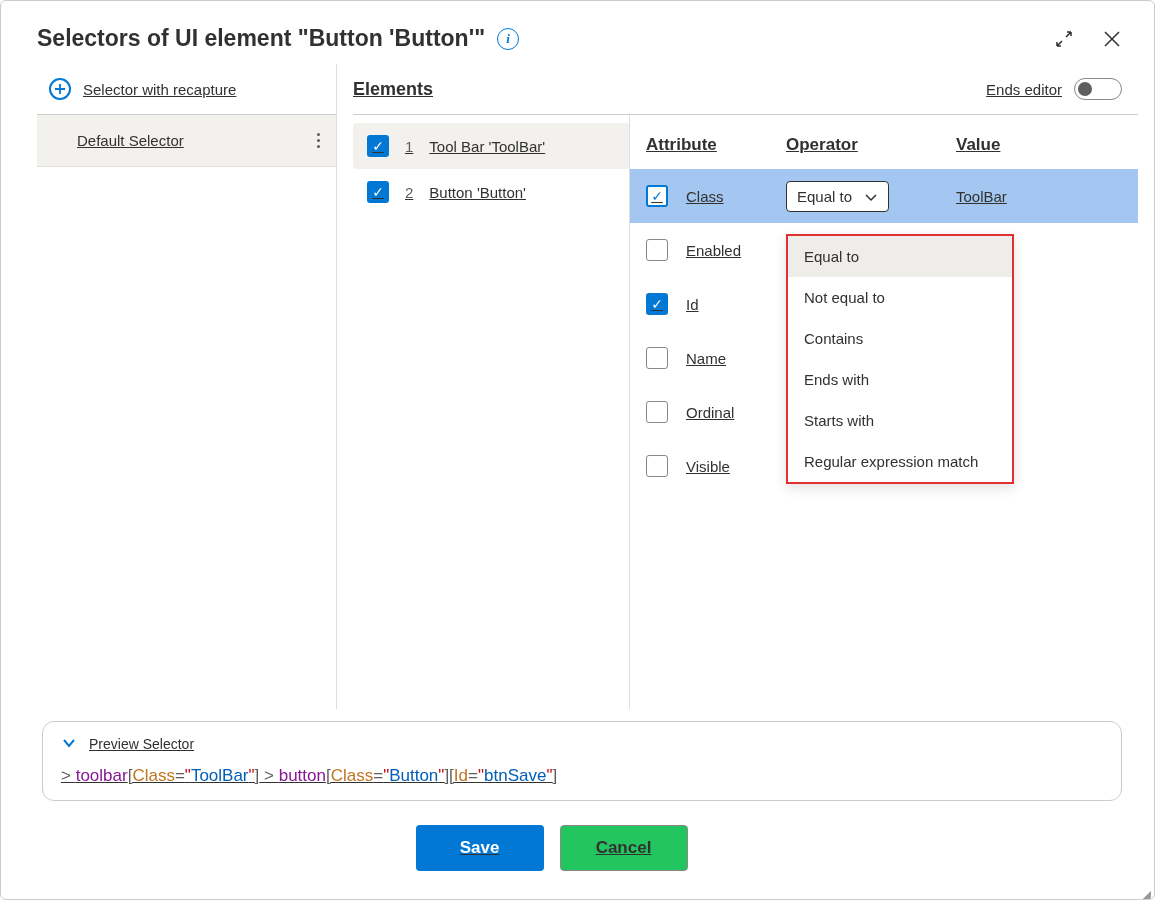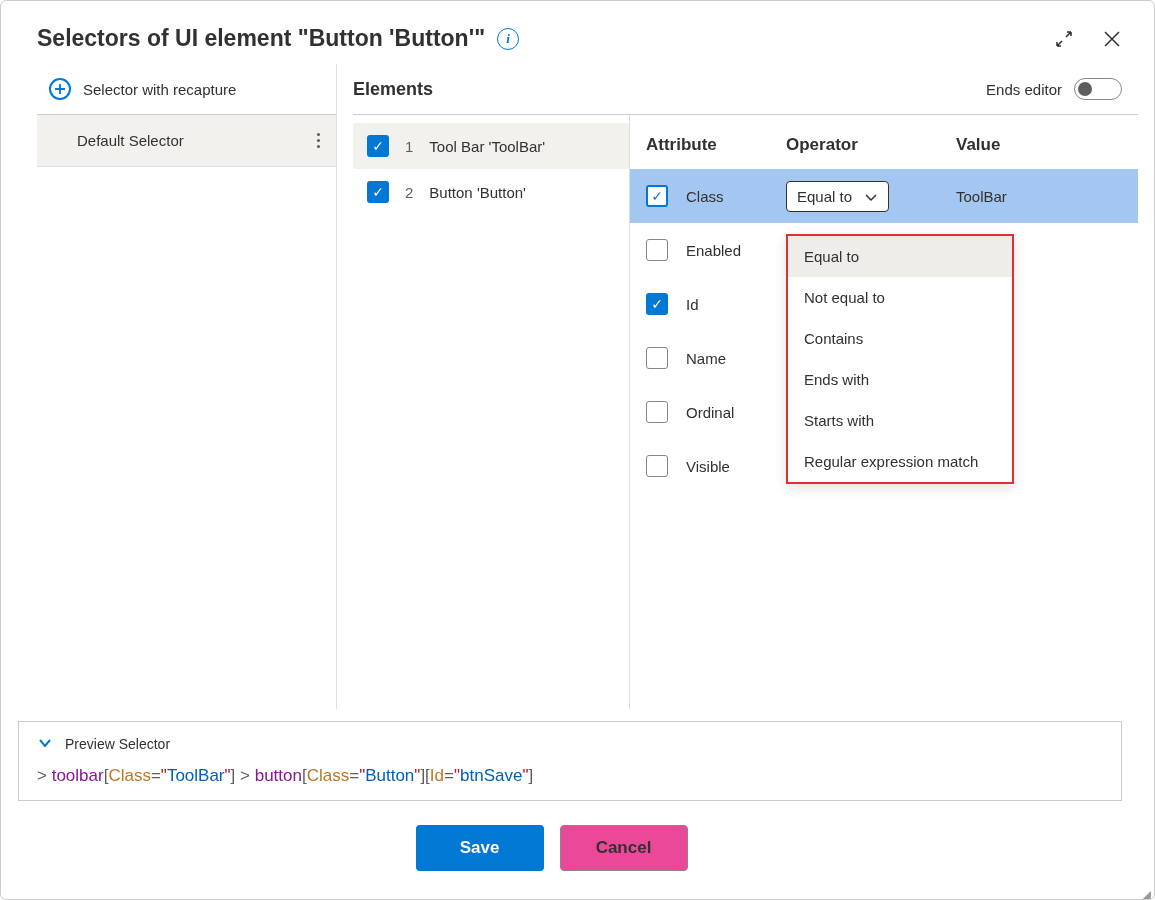--- a/index.html
+++ b/index.html
@@ -4,21 +4,21 @@
 <style>
 * { box-sizing: border-box; margin: 0; padding: 0; }
 body { font-family: "Segoe UI", -apple-system, sans-serif; background: #fff; color: #323130; font-size: 14px; }
 .dialog { width: 1155px; height: 900px; border: 1px solid #ccc; border-radius: 6px; position: relative; display: flex; flex-direction: column; overflow: hidden; }
 .titlebar { display: flex; align-items: center; padding: 24px 32px 12px 36px; gap: 12px; }
 .title { font-size: 23px; font-weight: 600; }
 .info-icon { width: 22px; height: 22px; border: 1.5px solid #0078d4; border-radius: 50%; display: inline-flex; align-items: center; justify-content: center; color: #0078d4; font-size: 13px; font-weight: 600; font-style: italic; font-family: Georgia, serif; }
 .title-right { margin-left: auto; display: flex; gap: 28px; align-items: center; }
 .icon-btn { width: 20px; height: 20px; display: flex; align-items: center; justify-content: center; cursor: pointer; color: #323130; }
 
-.body { flex: 1; display: flex; flex-direction: column; padding: 0 16px 0 0; overflow: hidden; }
+.body { flex: 1; display: flex; flex-direction: column; padding: 0 16px 0 0; overflow: hidden; text-decoration: underline; }
 .upper { flex: 1; display: flex; overflow: hidden; }
 .left-pane { width: 300px; border-right: 1px solid #ddd; display: flex; flex-direction: column; margin-left: 36px; }
 .recapture { display: flex; align-items: center; gap: 12px; padding: 14px 12px; border-bottom: 1.5px solid #ccc; cursor: pointer; }
 .plus-icon { width: 22px; height: 22px; border: 2px solid #0078d4; border-radius: 50%; display: flex; align-items: center; justify-content: center; color: #0078d4; font-weight: 300; }
 .recapture-text { font-size: 15px; color: #323130; }
 .selector-item { display: flex; align-items: center; padding: 14px 12px 14px 40px; background: #f2f1ee; border-bottom: 1px solid #e1dfdd; }
 .selector-name { font-size: 15px; flex: 1; }
 .more-icon { display: flex; flex-direction: column; gap: 3px; padding: 4px; cursor: pointer; }
 .more-icon span { width: 3px; height: 3px; background: #605e5c; border-radius: 50%; }
 
@@ -54,34 +54,34 @@
 .attr-row .op-cell { width: 170px; }
 .attr-row .val-cell { flex: 1; font-size: 15px; }
 .op-select { border: 1.5px solid #323130; border-radius: 4px; padding: 6px 10px; display: inline-flex; align-items: center; gap: 12px; background: #fff; font-size: 15px; cursor: pointer; }
 .op-text { font-size: 15px; display: inline-flex; align-items: center; gap: 14px; }
 .chev { display: inline-block; }
 
 .dropdown { position: absolute; left: 0; top: 53px; width: 228px; background: #fff; border: 2px solid #e03030; box-shadow: 0 4px 12px rgba(0,0,0,0.12); z-index: 10; }
 .dropdown-item { padding: 12px 16px; font-size: 15px; cursor: pointer; }
 .dropdown-item.sel { background: #eeedea; }
 
-.preview-box { margin: 12px 16px 0 17px; border: 1px solid #ccc; border-radius: 0; padding: 14px 18px; }
+.preview-box { margin: 12px 16px 0 41px; border: 1px solid #ccc; border-radius: 12px; padding: 14px 18px; }
 .preview-header { display: flex; align-items: center; gap: 12px; margin-bottom: 14px; cursor: pointer; }
 .preview-title { font-size: 14px; }
 .preview-path { font-size: 17px; font-family: inherit; white-space: nowrap; }
 .t-gray { color: #605e5c; }
 .t-purple { color: #881798; }
 .t-orange { color: #c07522; }
 .t-red { color: #c50f1f; }
 .t-blue { color: #005fb8; }
 
 .footer { display: flex; justify-content: center; gap: 16px; padding: 24px 36px 28px 0; }
 .btn { min-width: 128px; padding: 12px 24px; border-radius: 4px; font-size: 17px; font-weight: 600; cursor: pointer; text-align: center; border: none; }
 .btn-primary { background: #0078d4; color: #fff; }
-.btn-secondary { background: #ec4899; color: #323130; border: 1px solid #8a8886; }
+.btn-secondary { background: #22c55e; color: #323130; border: 1px solid #8a8886; }
 .resize-grip { position: absolute; right: 2px; bottom: 2px; color: #999; font-size: 11px; line-height: 5px; letter-spacing: 1px; text-align: right; }
 </style>
 </head>
 <body>
 
 <div class="dialog">
 
   <div class="titlebar">
     <span class="title">Selectors of UI element "Button 'Button'"</span>
     <span class="info-icon">i</span>

